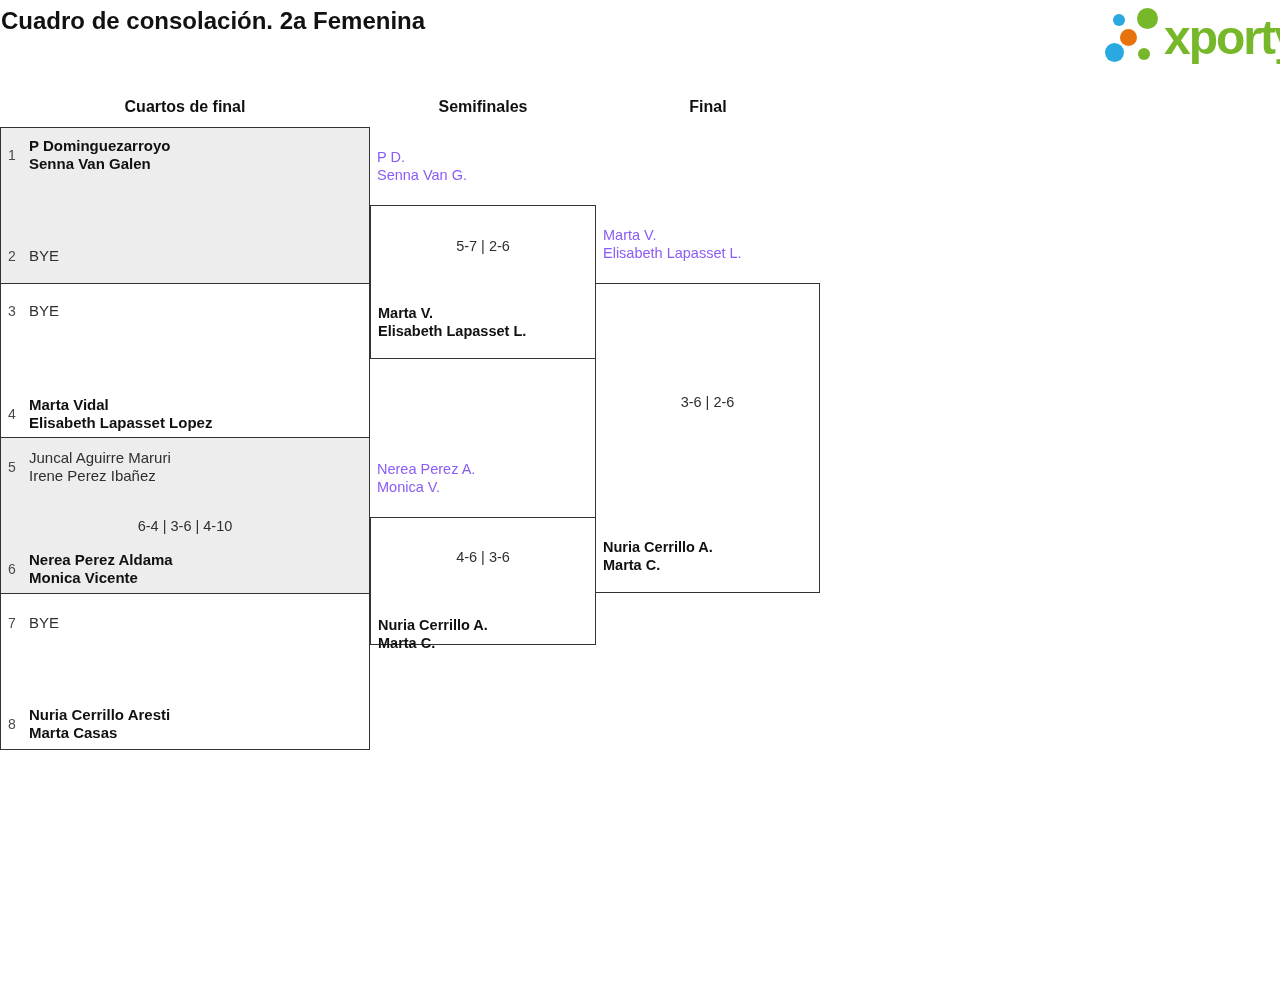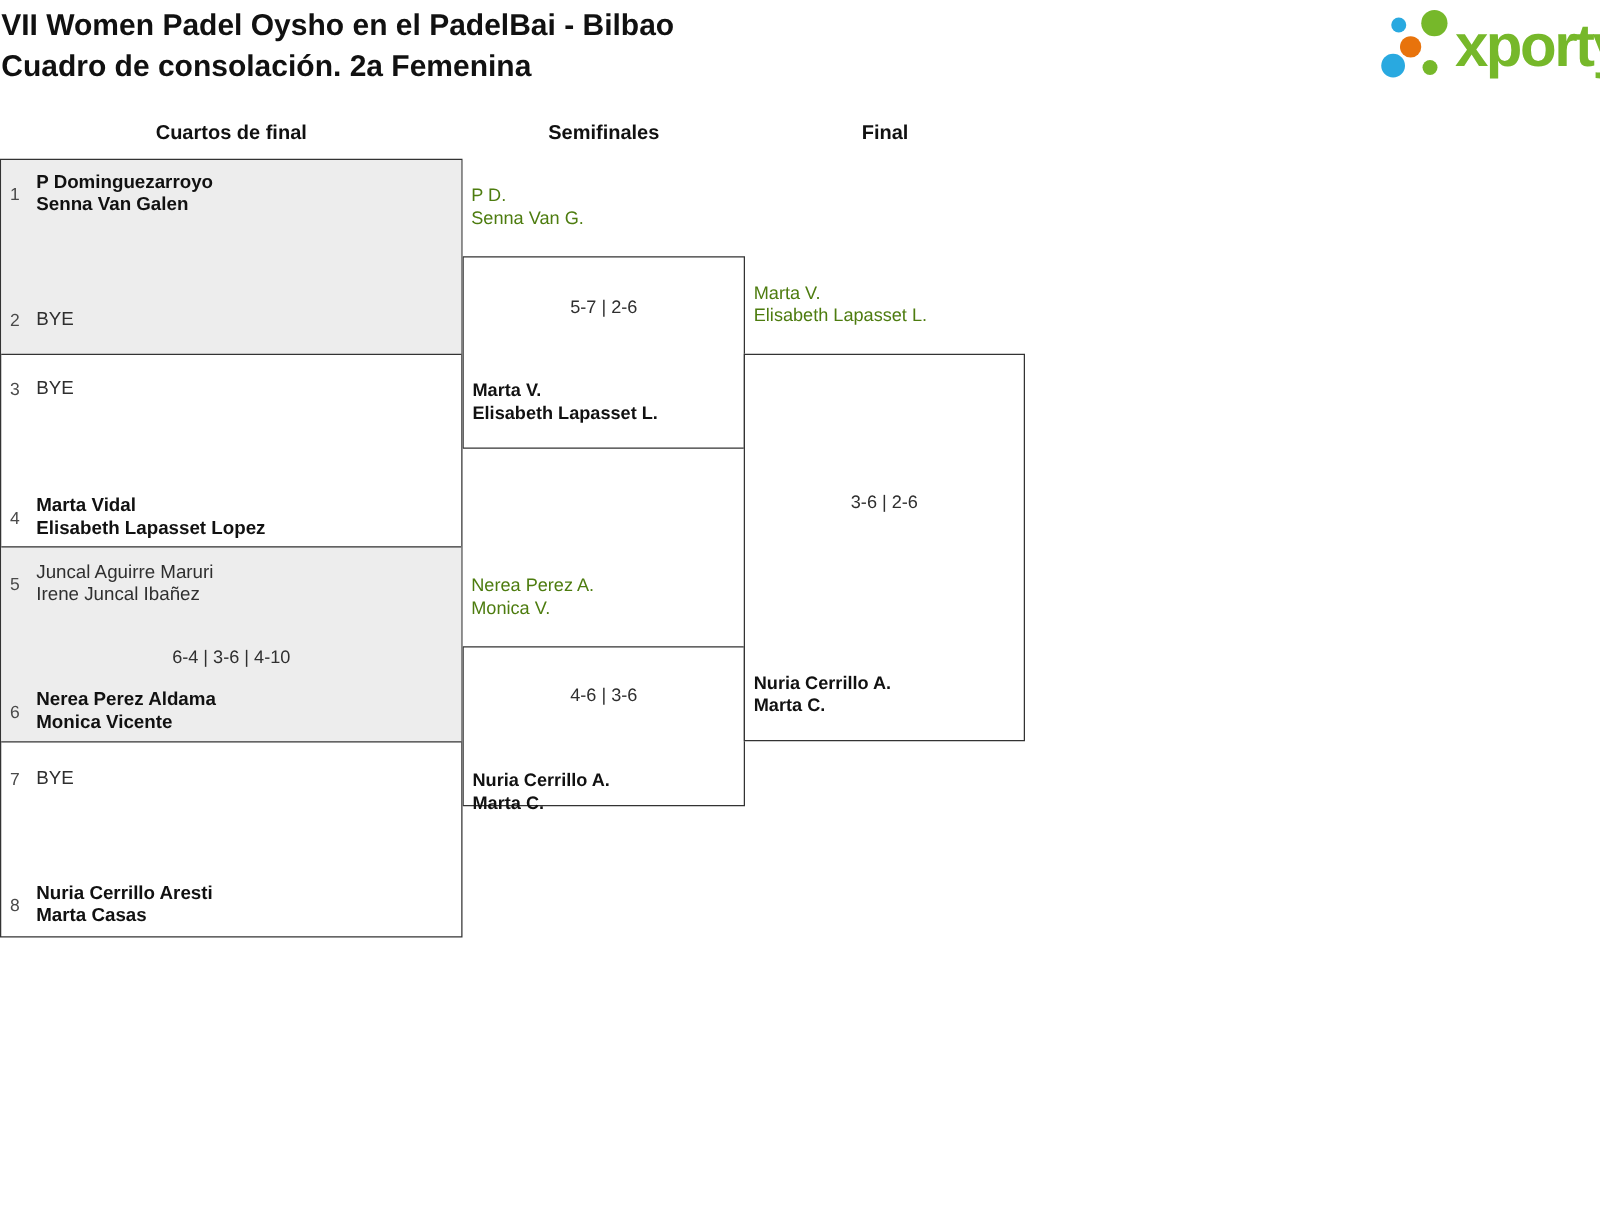--- a/index.html
+++ b/index.html
@@ -43,34 +43,33 @@
   .names{font-size:15px;line-height:18px;color:#2f2f2f;}
   .names.winner{font-weight:700;color:#111;}
   .score{position:absolute;left:0;width:100%;text-align:center;font-size:14.5px;color:#2f2f2f;}
 
   
   .match-box{position:absolute;background:#fff;border:1px solid var(--line);}
   .sf1{left:370px;top:205px;width:226px;height:154px;padding-left:20px;}
   .sf2{left:370px;top:517px;width:226px;height:128px;}
   .final-box{left:595px;top:283px;width:225px;height:310px;}
 
-  .adv-label{position:absolute;font-size:14.5px;line-height:18px;color:#4d7c0f;}
+  .adv-label{position:absolute;font-size:14.5px;line-height:18px;color:#8b5cf6;}
   .adv-label.winner{font-weight:700;color:#111;}
   .lbl-sf1-top{left:377px;top:148px;}
   .lbl-sf2-top{left:377px;top:460px;}
   .lbl-final-top{left:603px;top:226px;}
   .lbl-inside{left:7px;}
 </style>
 </head>
 <body>
 
 <div class="page">
 
   <div class="title">
-    <div>VII Women Padel Oysho en el PadelBai - Bilbao</div>
     <div>Cuadro de consolación. 2a Femenina</div>
   </div>
 
   <div class="logo">
     <div class="logo-dots">
       <span class="dot d-blue-sm"></span>
       <span class="dot d-green-lg"></span>
       <span class="dot d-orange"></span>
       <span class="dot d-blue-lg"></span>
       <span class="dot d-green-sm"></span>
@@ -114,21 +113,21 @@
       <div class="names winner">
         <div>Marta Vidal</div>
         <div>Elisabeth Lapasset Lopez</div>
       </div>
     </div>
 
     <div class="slot" style="top:321px">
       <span class="seed">5</span>
       <div class="names">
         <div>Juncal Aguirre Maruri</div>
-        <div>Irene Juncal Ibañez</div>
+        <div>Irene Perez Ibañez</div>
       </div>
     </div>
     <div class="score" style="top:390px">6-4 | 3-6 | 4-10</div>
     <div class="slot" style="top:423px">
       <span class="seed">6</span>
       <div class="names winner">
         <div>Nerea Perez Aldama</div>
         <div>Monica Vicente</div>
       </div>
     </div>

